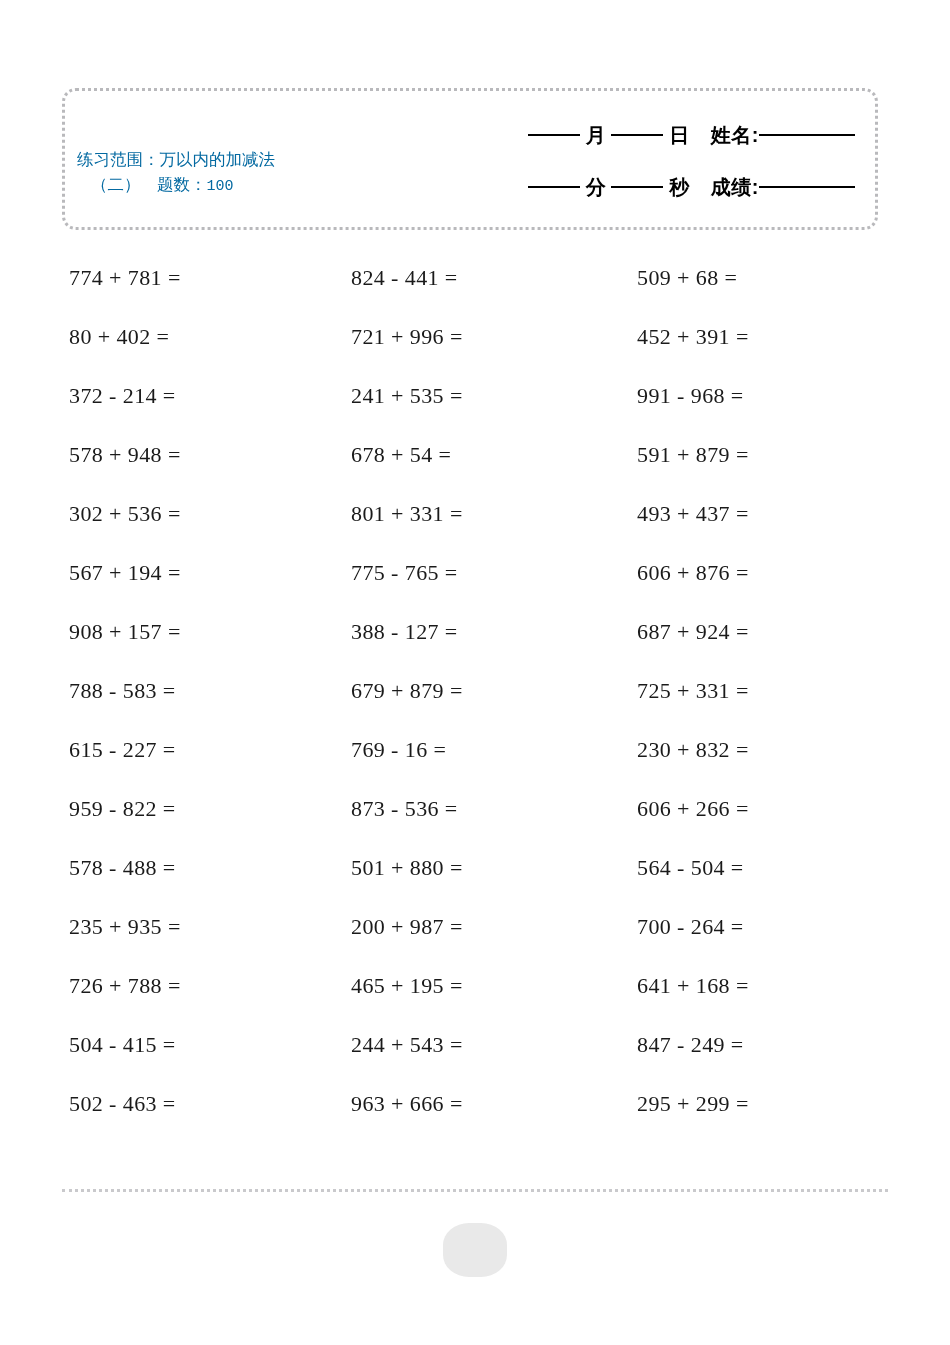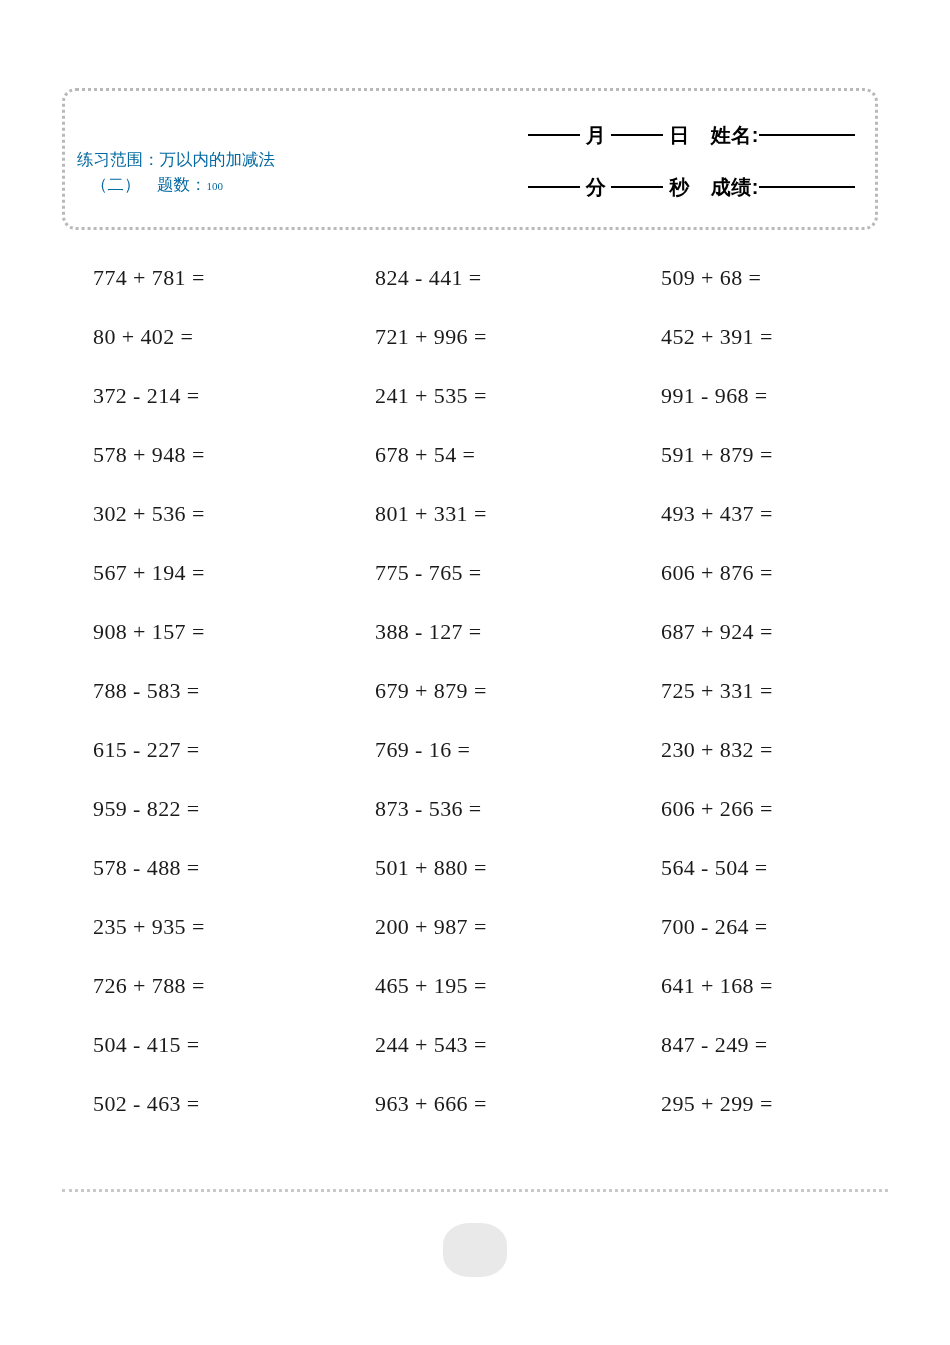--- a/index.html
+++ b/index.html
@@ -37,22 +37,22 @@
     font-size: 16.5px;
     line-height: 25px;
     color: #0369a1;
     white-space: nowrap;
     margin-top: 8px;
   }
   .header-left .line2 {
     padding-left: 14px;
   }
   .header-left .qty-num {
-    font-family: Liberation Serif, serif;
-    font-size: 11px;
+    font-family: Liberation Mono, monospace;
+    font-size: 15px;
   }
 
   .header-right {
     position: absolute;
     right: 20px;
     top: 18px;
     width: 430px;
     font-family: "Liberation Sans", "DejaVu Sans", sans-serif;
     font-size: 20px;
     font-weight: 700;
@@ -93,21 +93,21 @@
     display: flex;
     height: 59px;
     align-items: center;
   }
   .prob-cell {
     width: 270px;
     font-size: 22px;
     letter-spacing: 0.4px;
     white-space: nowrap;
   }
-  .prob-cell.c1 { margin-left: 93px; }
+  .prob-cell.c1 { margin-left: 69px; }
   .prob-cell.c2 { margin-left: 12px; width: 270px; }
   .prob-cell.c3 { margin-left: 16px; width: 270px; }
 
   
   .footer-rule {
     position: absolute;
     left: 62px;
     top: 1189px;
     width: 826px;
     height: 0;

